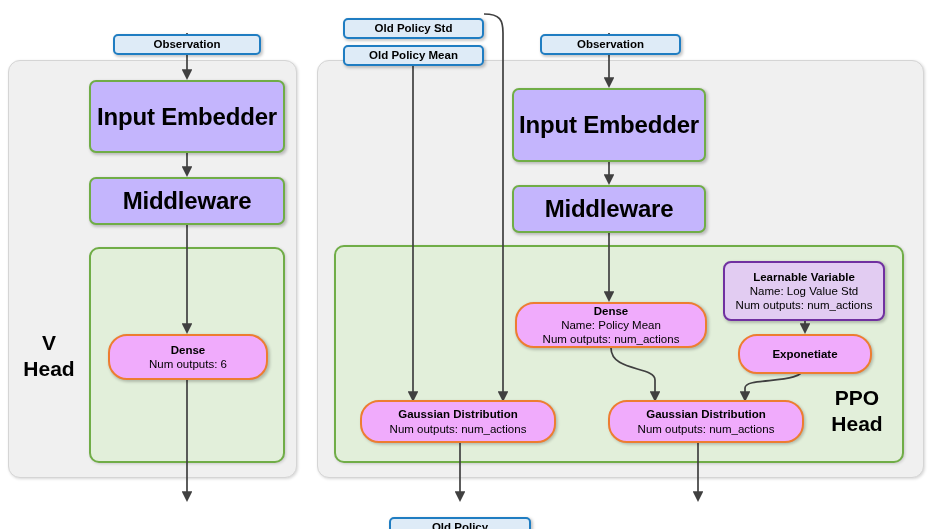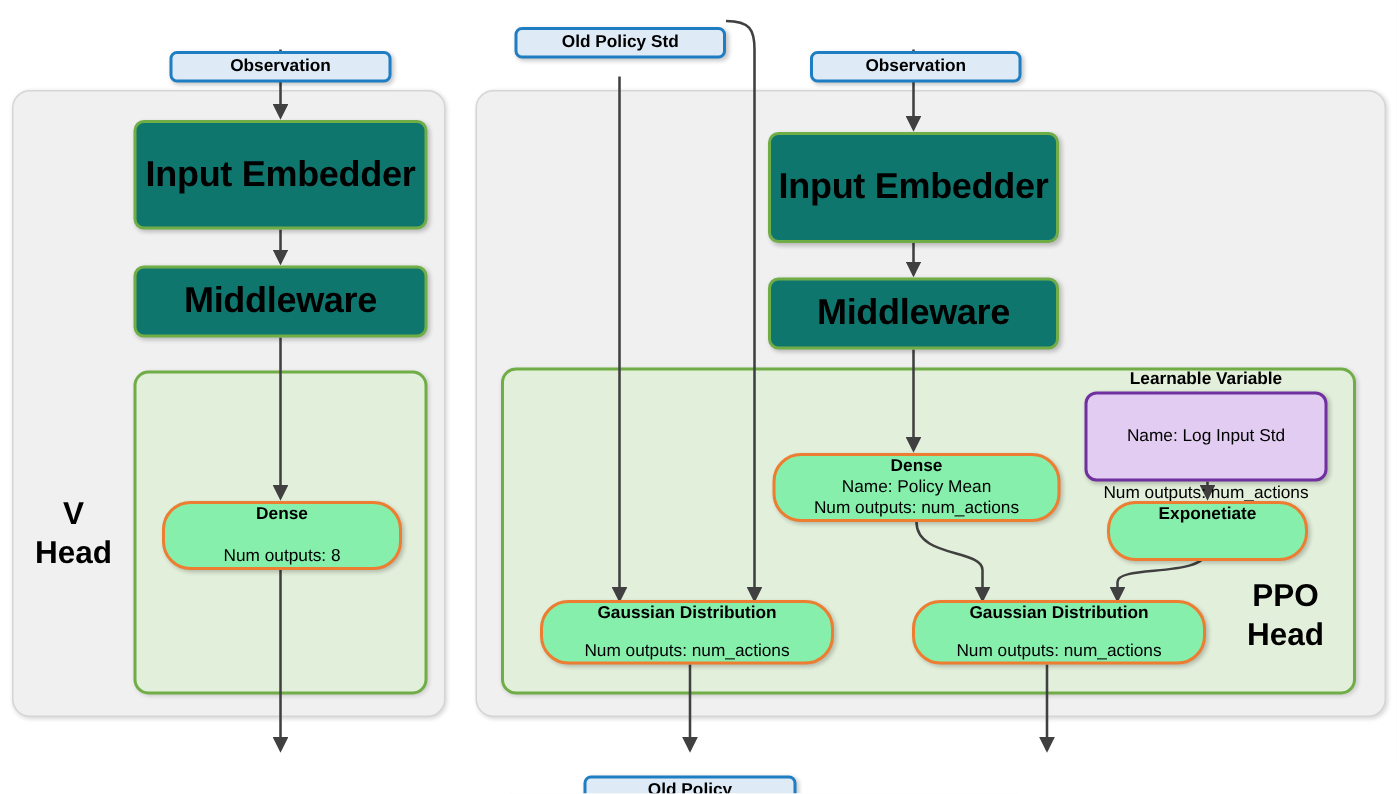--- a/index.html
+++ b/index.html
@@ -41,32 +41,31 @@
   .group-green {
     position: absolute;
     box-sizing: border-box;
     background: #e2efda;
     border: 2.5px solid #70ad47;
     border-radius: 10px;
     box-shadow: 1px 1px 3px rgba(0,0,0,0.16);
   }
   
   .box-green {
-    background: #0f766e;
+    background: #c4b5fd;
     border: 2.5px solid #70ad47;
     border-radius: 7px;
     box-shadow: 1.5px 1.5px 3px rgba(0,0,0,0.22);
   }
   
   .box-orange {
-    background: #86efac;
+    background: #f0abfc;
     border: 2.5px solid #ed7d31;
     border-radius: 19px;
     box-shadow: 1.5px 1.5px 3px rgba(0,0,0,0.22);
-    justify-content: space-between;
   }
   
   .box-purple {
     background: #e2ccf2;
     border: 2.5px solid #7030a0;
     border-radius: 8px;
     box-shadow: 1.5px 1.5px 3px rgba(0,0,0,0.22);
   }
   
   .box-blue {
@@ -170,55 +169,58 @@
   </div>
 
   <div class="node box-blue" style="left:113px; top:19px; width:148px; height:21px;">
     <span>Observation</span>
   </div>
 
   <div class="node box-blue" style="left:343px; top:3px; width:141px; height:21px;">
     <span>Old Policy Std</span>
   </div>
 
+  <div class="node box-blue" style="left:343px; top:30px; width:141px; height:21px;">
+    <span>Old Policy Mean</span>
+  </div>
 
   <div class="node box-blue" style="left:540px; top:19px; width:141px; height:21px;">
     <span>Observation</span>
   </div>
 
   <div class="node box-green" style="left:89px; top:80px; width:196px; height:73px;">
     <span class="title-big">Input Embedder</span>
   </div>
 
   <div class="node box-green" style="left:89px; top:177px; width:196px; height:48px;">
     <span class="title-big">Middleware</span>
   </div>
 
   <div class="node box-orange" style="left:108px; top:334px; width:160px; height:46px;">
     <span class="op-title">Dense</span>
-    <span class="op-sub">Num outputs: 8</span>
+    <span class="op-sub">Num outputs: 6</span>
   </div>
 
   <div class="node box-green" style="left:512px; top:88px; width:194px; height:74px;">
     <span class="title-big">Input Embedder</span>
   </div>
 
   <div class="node box-green" style="left:512px; top:185px; width:194px; height:48px;">
     <span class="title-big">Middleware</span>
   </div>
 
   <div class="node box-orange" style="left:515px; top:302px; width:192px; height:46px;">
     <span class="op-title">Dense</span>
     <span class="op-sub">Name: Policy Mean</span>
     <span class="op-sub">Num outputs: num_actions</span>
   </div>
 
-  <div class="node box-purple" style="left:723px; top:261px; width:162px; height:60px;gap:24px;">
+  <div class="node box-purple" style="left:723px; top:261px; width:162px; height:60px;">
     <span class="op-title">Learnable Variable</span>
-    <span class="op-sub">Name: Log Input Std</span>
+    <span class="op-sub">Name: Log Value Std</span>
     <span class="op-sub">Num outputs: num_actions</span>
   </div>
 
   <div class="node box-orange" style="left:738px; top:334px; width:134px; height:40px;">
     <span class="op-title">Exponetiate</span>
   </div>
 
   <div class="node box-orange" style="left:360px; top:400px; width:196px; height:43px;">
     <span class="op-title">Gaussian Distribution</span>
     <span class="op-sub">Num outputs: num_actions</span>

